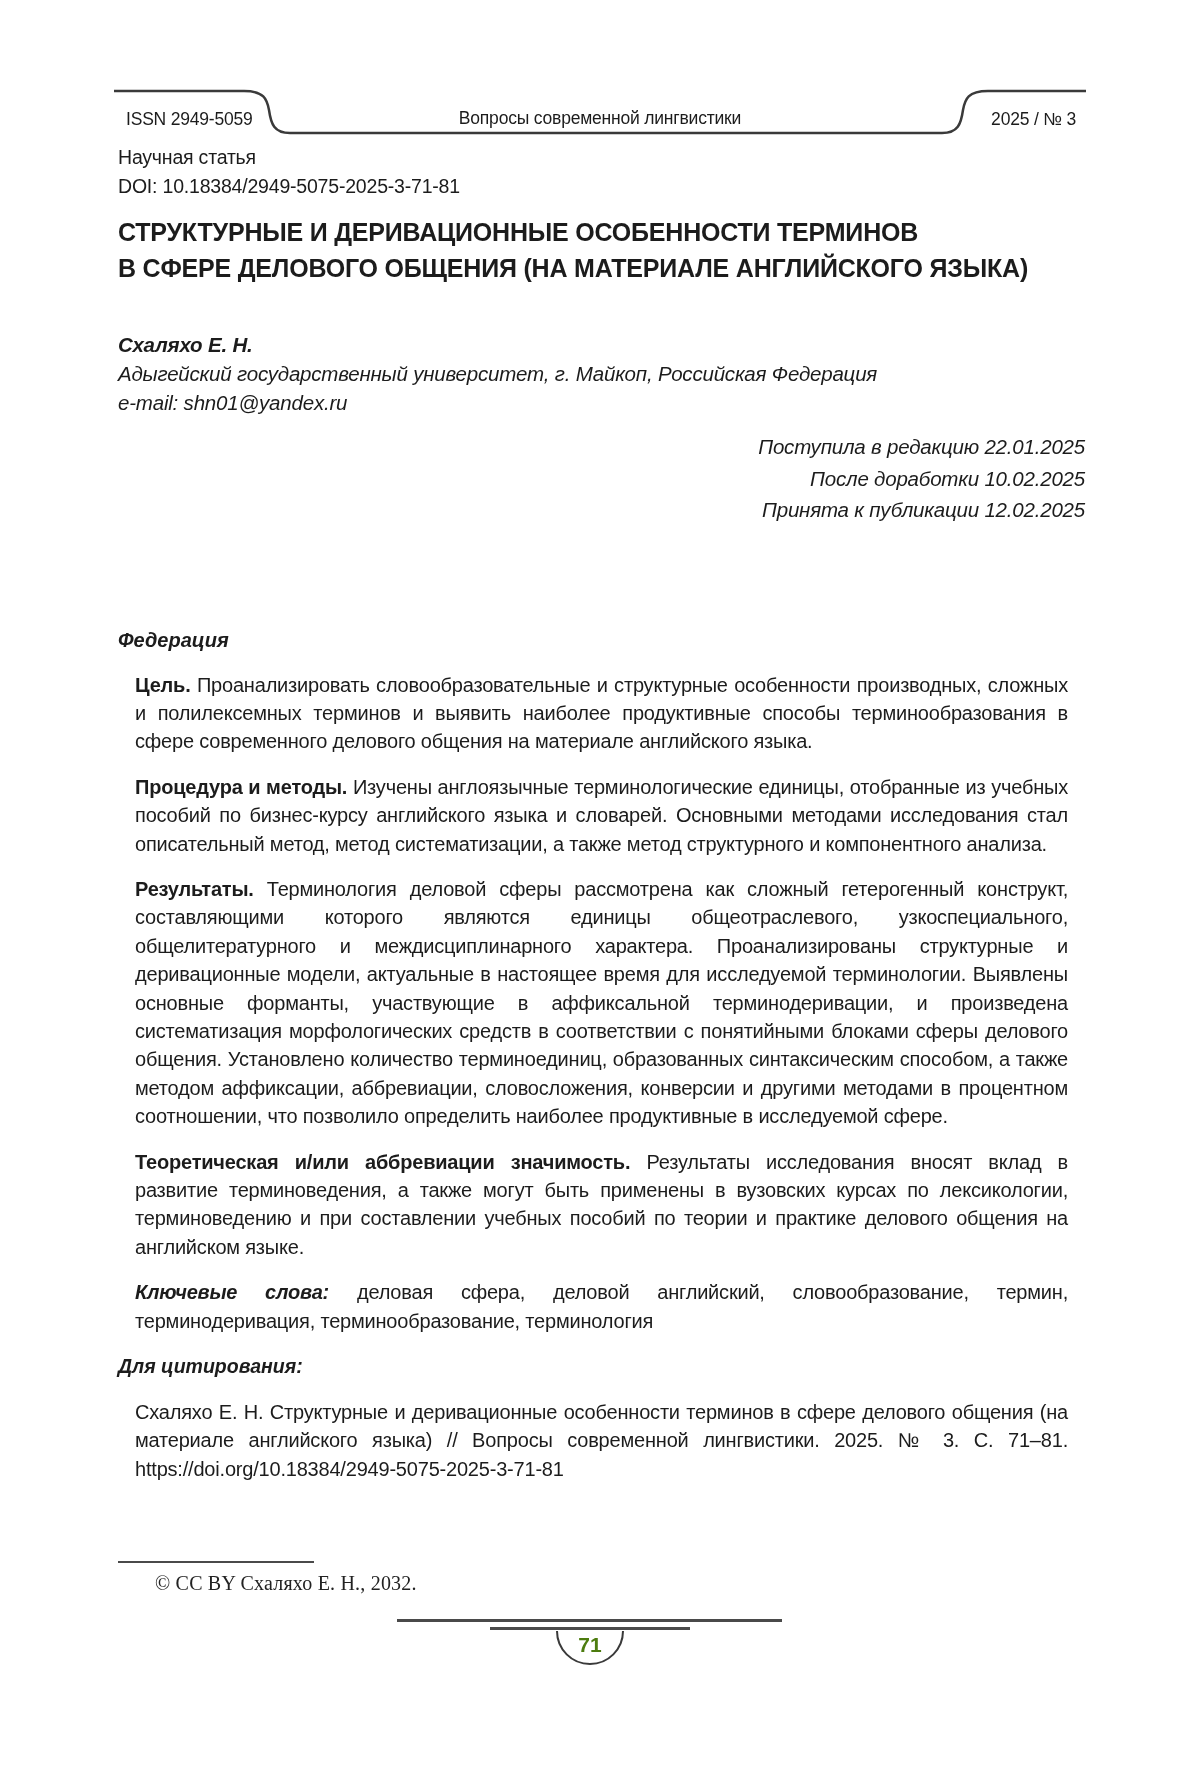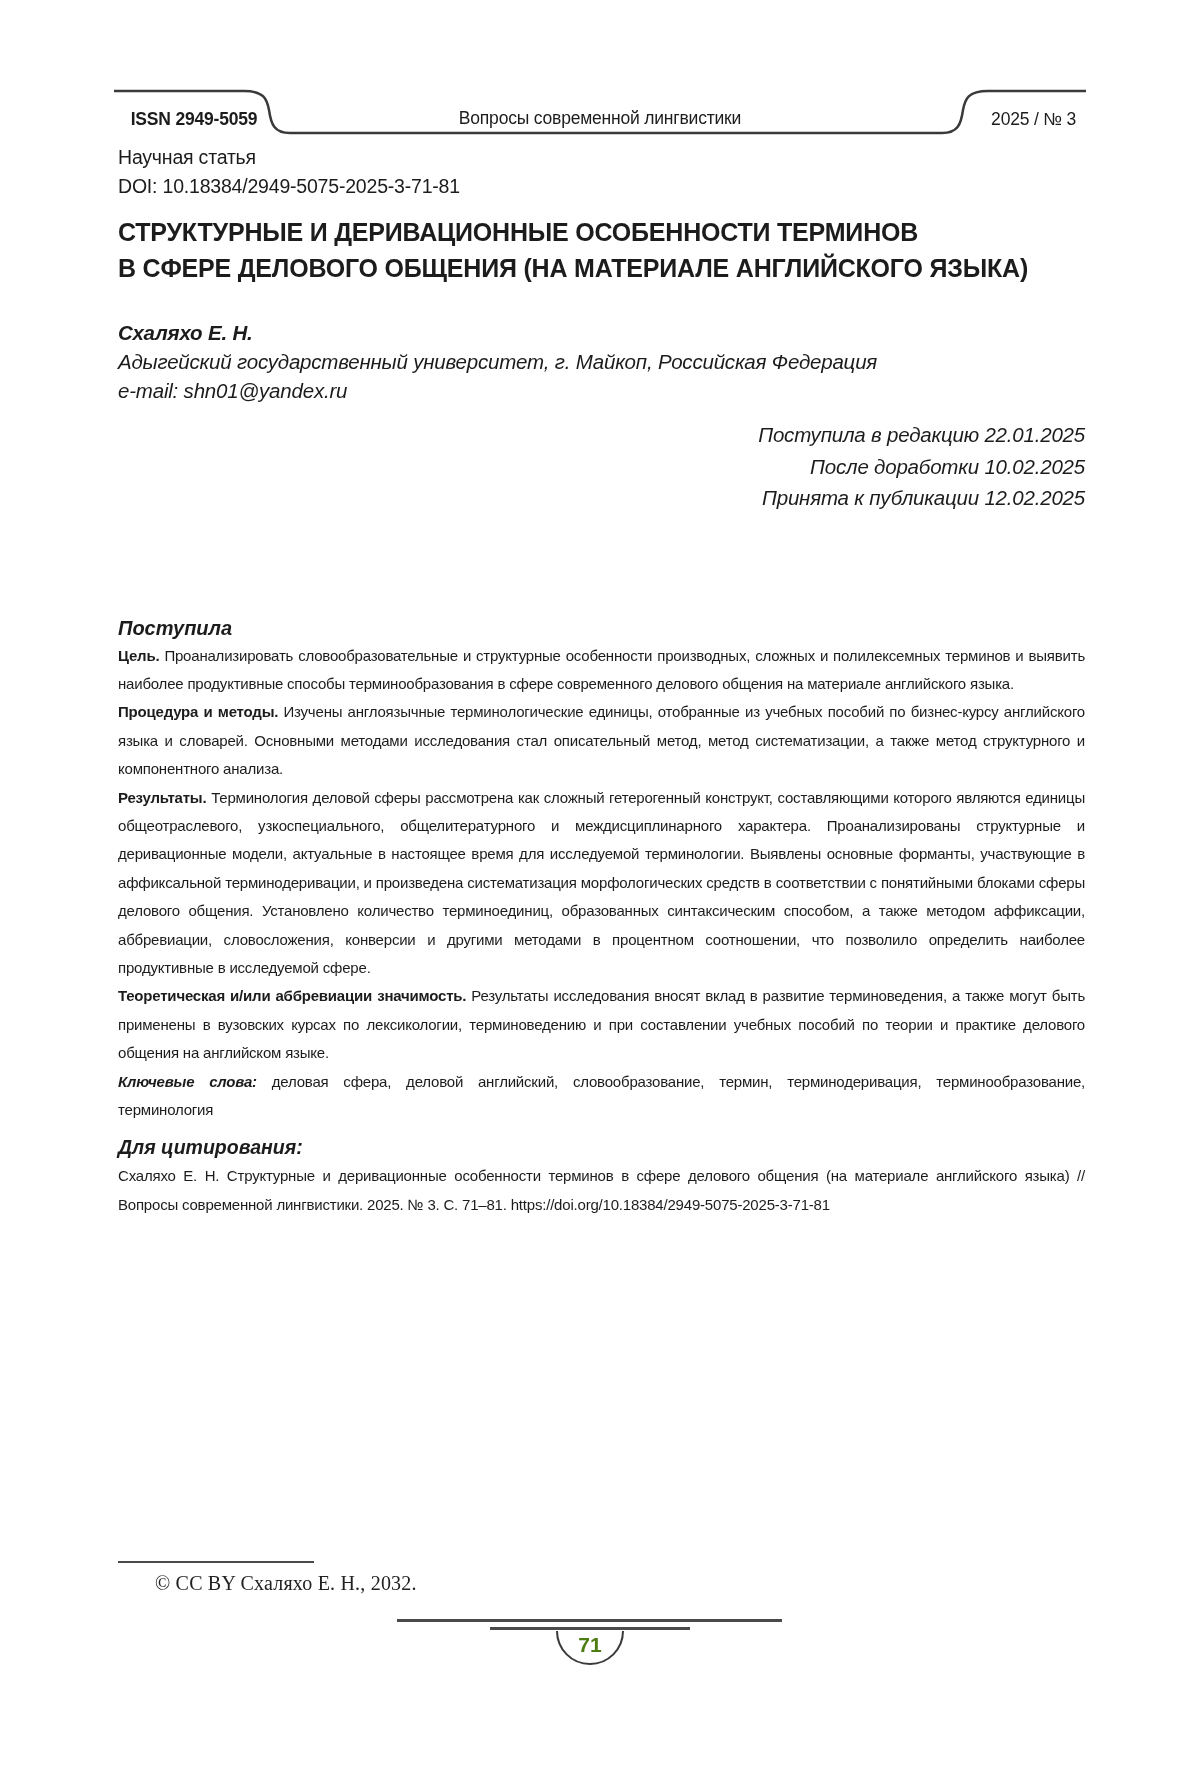--- a/index.html
+++ b/index.html
@@ -15,61 +15,61 @@
   }
   
   .jheader {
     position: absolute;
     left: 112px; top: 88px;
     width: 976px; height: 50px;
     font-size: 17.5px;
     letter-spacing: -0.2px;
   }
   .jheader svg { position: absolute; left: 0; top: 0; }
-  .jheader .issn   { position: absolute; left: 14px;  top: 21px; width: 136px; text-align: center; white-space: nowrap; font-weight: bold; }
+  .jheader .issn   { position: absolute; left: 14px;  top: 21px; width: 136px; text-align: left; white-space: nowrap; }
   .jheader .journal{ position: absolute; left: 0; right: 0; top: 20px; text-align: center; white-space: nowrap; }
   .jheader .issue  { position: absolute; right: 12px; top: 21px; width: 122px; text-align: right; white-space: nowrap; }
 
   
   .content {
     position: absolute;
     left: 118px; top: 0;
     width: 967px;
   }
   .meta { margin-top: 143px; font-size: 19.5px; line-height: 29px; letter-spacing: -0.2px; }
   .article-title {
     margin-top: 13px;
     font-size: 25px;
     font-weight: 700;
     line-height: 36px;
     letter-spacing: -0.2px;
   }
-  .author { margin-top: 32px; font-size: 20.5px; line-height: 29px; letter-spacing: -0.2px; }
+  .author { margin-top: 44px; font-size: 20.5px; line-height: 29px; letter-spacing: -0.2px; }
   .author .name  { font-weight: 700; font-style: italic; }
   .author .affil { font-style: italic; }
   .author .email { font-style: italic; }
   .dates {
     margin-top: 14px;
     text-align: right;
     font-style: italic;
     font-size: 20.5px;
     line-height: 31.5px;
     letter-spacing: -0.2px;
   }
   .abstract-heading {
     margin-top: 100px;
     font-weight: 700;
     font-style: italic;
     font-size: 20px;
     line-height: 28px;
   }
   p.ab {
-    margin: 0;
+    margin: 17px;
     text-align: justify;
-    font-size: 15px;
+    font-size: 20px;
     line-height: 28.4px;
     letter-spacing: -0.2px;
   }
   p.ab b.lbl { font-weight: 700; }
   .keywords { margin-top: 13px; }
   .kw-label { font-weight: 700; font-style: italic; }
   .cite-label {
     margin-top: 9px;
     font-weight: 700;
     font-style: italic;
@@ -138,21 +138,21 @@
       <div class="affil">Адыгейский государственный университет, г. Майкоп, Российская Федерация</div>
       <div class="email">e-mail: shn01@yandex.ru</div>
     </div>
 
     <div class="dates">
       <div>Поступила в редакцию 22.01.2025</div>
       <div>После доработки 10.02.2025</div>
       <div>Принята к публикации 12.02.2025</div>
     </div>
 
-    <div class="abstract-heading">Поступила</div>
+    <div class="abstract-heading">Федерация</div>
 
     <p class="ab"><b class="lbl">Цель.</b> <span>Проанализировать словообразовательные и структурные особенности производных, сложных и полилексемных терминов и выявить наиболее продуктивные способы терминообразования в сфере современного делового общения на материале английского языка.</span></p>
 
     <p class="ab"><b class="lbl">Процедура и методы.</b> <span>Изучены англоязычные терминологические единицы, отобранные из учебных пособий по бизнес-курсу английского языка и словарей. Основными методами исследования стал описательный метод, метод систематизации, а также метод структурного и компонентного анализа.</span></p>
 
     <p class="ab"><b class="lbl">Результаты.</b> <span>Терминология деловой сферы рассмотрена как сложный гетерогенный конструкт, составляющими которого являются единицы общеотраслевого, узкоспециального, общелитературного и междисциплинарного характера. Проанализированы структурные и деривационные модели, актуальные в настоящее время для исследуемой терминологии. Выявлены основные форманты, участвующие в аффиксальной терминодеривации, и произведена систематизация морфологических средств в соответствии с понятийными блоками сферы делового общения. Установлено количество терминоединиц, образованных синтаксическим способом, а также методом аффиксации, аббревиации, словосложения, конверсии и другими методами в процентном соотношении, что позволило определить наиболее продуктивные в исследуемой сфере.</span></p>
 
     <p class="ab"><b class="lbl">Теоретическая и/или аббревиации значимость.</b> <span>Результаты исследования вносят вклад в развитие терминоведения, а также могут быть применены в вузовских курсах по лексикологии, терминоведению и при составлении учебных пособий по теории и практике делового общения на английском языке.</span></p>
 
     <p class="ab keywords"><b class="kw-label">Ключевые слова:</b> <span>деловая сфера, деловой английский, словообразование, термин, терминодеривация, терминообразование, терминология</span></p>

